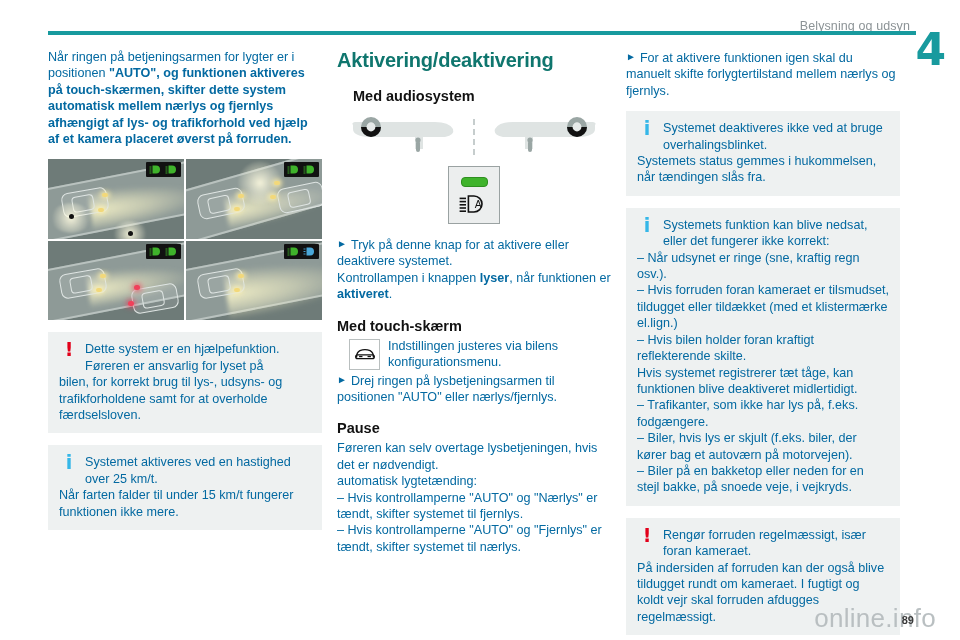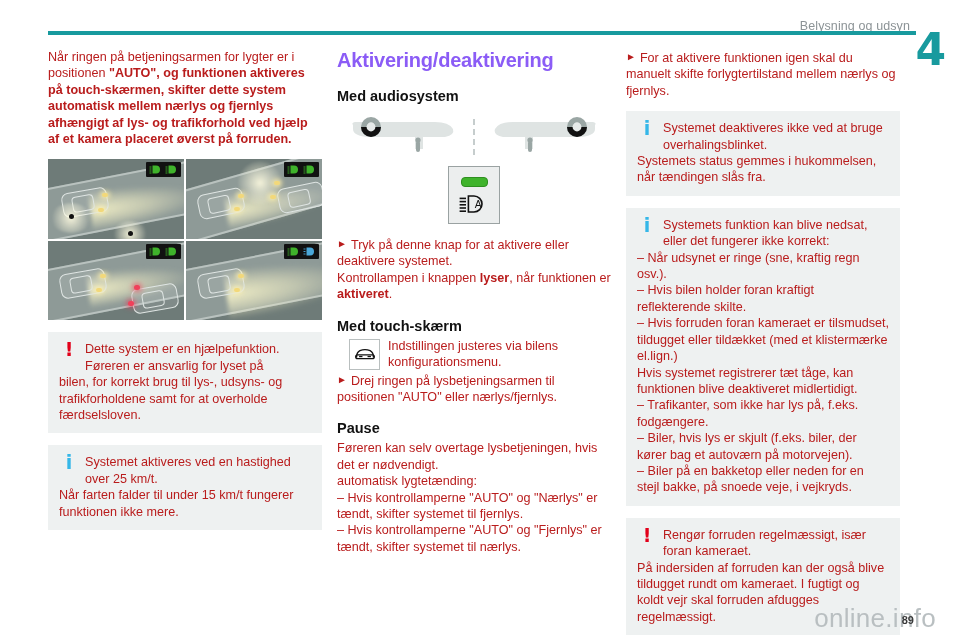--- a/index.html
+++ b/index.html
@@ -28,30 +28,30 @@
     line-height:1;font-family:"DejaVu Sans", sans-serif;
   }
 
   
   .col{position:absolute;top:49px;width:274px;}
   .col1{left:48px;}
   .col2{left:337px;}
   .col3{left:626px;}
 
   p,ul,li{margin:0;}
-  .txt{font-size:12.6px;line-height:16.4px;color:#b91c1c;}
+  .txt{font-size:12.6px;line-height:16.4px;color:#0369a1;}
   .bold{font-weight:bold;}
   .sp-l{height:15px;}
 
   h2.head{
-    font-size:20px;font-weight:bold;margin:0 0 16px 0;color:#8b5cf6;
+    font-size:20px;font-weight:bold;margin:0 0 16px 0;color:#0f766e;
     letter-spacing:-.2px;
   }
   h3.sub{
-    font-size:14.5px;font-weight:bold;margin:0 0 9px 0;color:#111;
+    font-size:14.5px;font-weight:bold;margin:0 0 9px 16px;color:#111;
   }
   h3.sub2{
     font-size:14.5px;font-weight:bold;margin:0 0 4px 0;color:#111;
   }
 
   .arrow{font-size:10px;vertical-align:2px;margin-right:4px;}
 
   
   .note{
     background:#eef1f1;
@@ -392,22 +392,22 @@
       <p class="txt first">Systemet deaktiveres ikke ved at bruge</p>
       <p class="txt first">overhalingsblinket.</p>
       <p class="txt rest">Systemets status gemmes i hukommelsen, når tændingen slås fra.</p>
     </div>
 
     <div class="note">
       <span class="ico info">i</span>
       <p class="txt first">Systemets funktion kan blive nedsat,</p>
       <p class="txt first">eller det fungerer ikke korrekt:</p>
       <p class="txt rest">– Når udsynet er ringe (sne, kraftig regn osv.).</p>
+      <p class="txt">– Hvis forruden foran kameraet er tilsmudset, tildugget eller tildækket (med et klistermærke el.lign.)</p>
       <p class="txt">– Hvis bilen holder foran kraftigt reflekterende skilte.</p>
-      <p class="txt">– Hvis forruden foran kameraet er tilsmudset, tildugget eller tildækket (med et klistermærke el.lign.)</p>
       <p class="txt">Hvis systemet registrerer tæt tåge, kan funktionen blive deaktiveret midlertidigt.</p>
       <p class="txt">– Trafikanter, som ikke har lys på, f.eks. fodgængere.</p>
       <p class="txt">– Biler, hvis lys er skjult (f.eks. biler, der kører bag et autoværn på motorvejen).</p>
       <p class="txt">– Biler på en bakketop eller neden for en stejl bakke, på snoede veje, i vejkryds.</p>
     </div>
 
     <div class="note">
       <span class="ico warn">!</span>
       <p class="txt first">Rengør forruden regelmæssigt, især</p>
       <p class="txt first">foran kameraet.</p>

